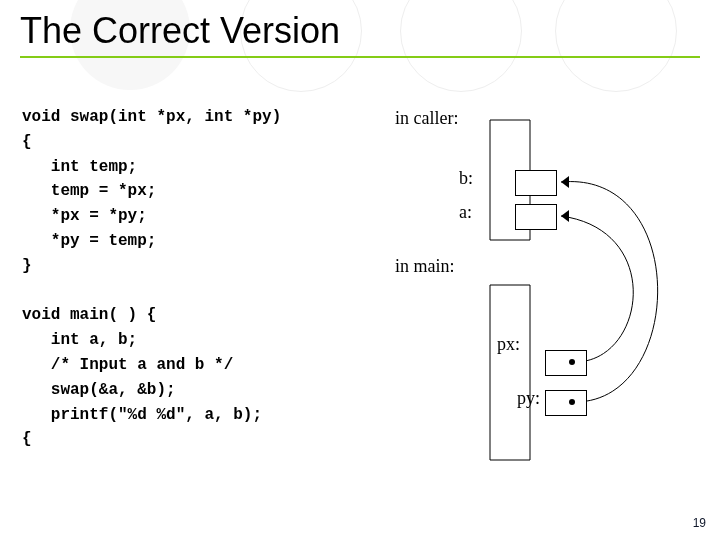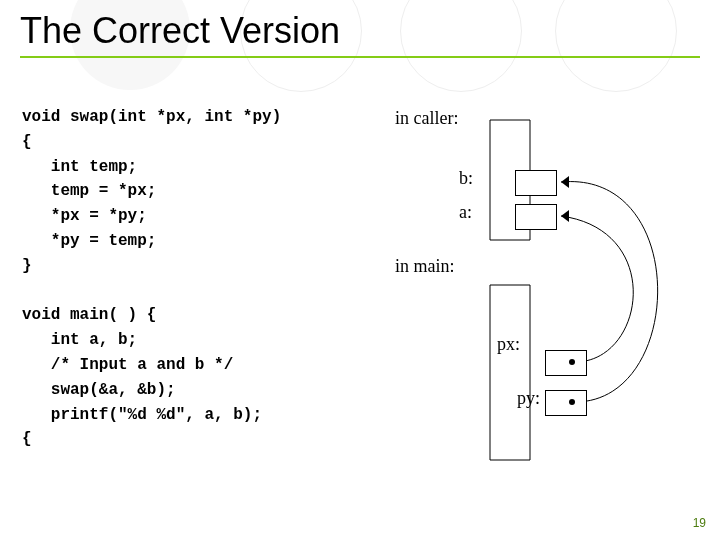--- a/index.html
+++ b/index.html
@@ -78,21 +78,21 @@
     height: 6px;
     background: #000;
     border-radius: 50%;
   }
 
   .slide-num {
     position: absolute;
     right: 14px;
     bottom: 10px;
     font-size: 12px;
-    color: #4d7c0f;
+    color: #0f172a;
   }
 </style>
 </head>
 <body>
 
 <div class="deco-circle circle1"></div>
 <div class="deco-circle circle2"></div>
 <div class="deco-circle circle3"></div>
 <div class="deco-circle circle4"></div>
 

